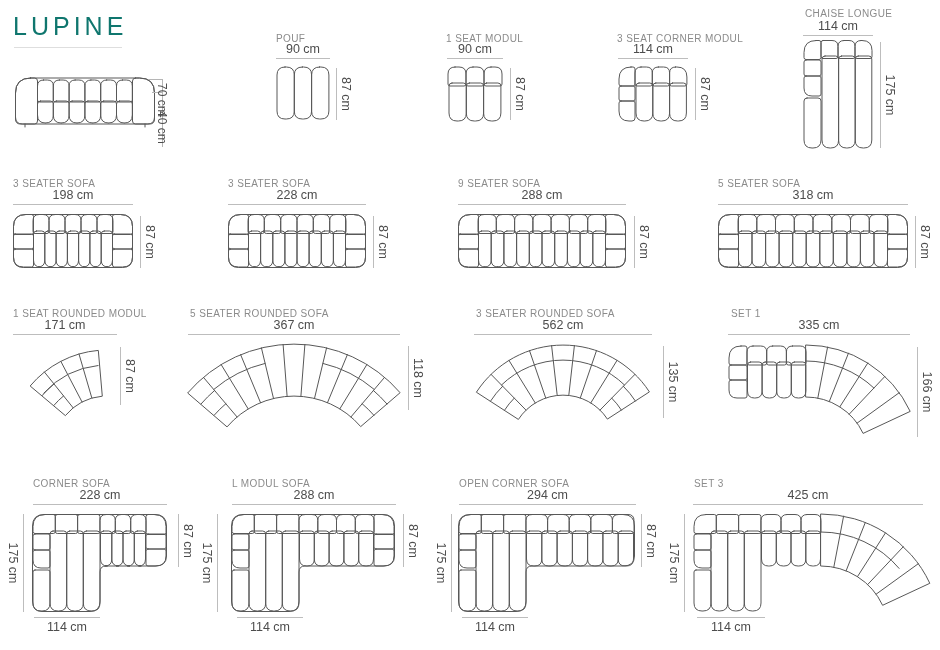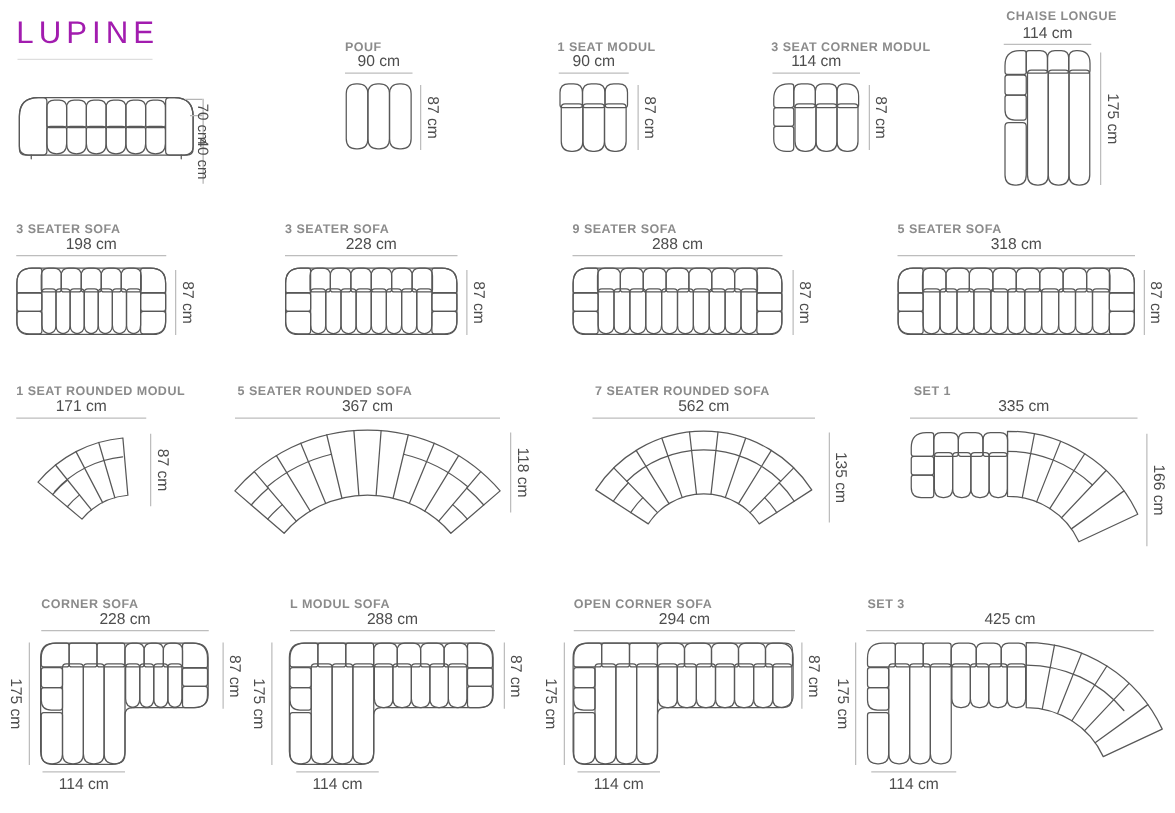--- a/index.html
+++ b/index.html
@@ -1,21 +1,21 @@
 <!DOCTYPE html>
 <html><head>
 <meta charset="utf-8">
 <style>
   html,body{margin:0;padding:0;background:#fff;}
   #canvas{position:relative;width:940px;height:650px;background:#fff;overflow:hidden;
           font-family:"Liberation Sans",sans-serif;}
   .logo{position:absolute;left:13px;top:12px;font-size:25px;font-weight:400;
-        letter-spacing:4px;color:#a21caf;white-space:nowrap;}
+        letter-spacing:4px;color:#0f766e;white-space:nowrap;}
   .logo-underline{position:absolute;left:14px;top:47px;width:108px;border-top:1px solid #dedede;}
-  .title{position:absolute;font-size:10px;letter-spacing:.4px;color:#8b8b8b;white-space:nowrap;font-weight:bold;}
+  .title{position:absolute;font-size:10px;letter-spacing:.4px;color:#8b8b8b;white-space:nowrap;}
   .dim-h{position:absolute;border-bottom:1px solid #bdbdbd;text-align:center;font-size:12.5px;
          color:#4d4d4d;height:15px;line-height:15px;padding-bottom:1px;white-space:nowrap;}
   .dim-b{position:absolute;border-top:1px solid #bdbdbd;text-align:center;font-size:12.5px;
          color:#4d4d4d;height:15px;line-height:14px;padding-top:2px;white-space:nowrap;}
   .dim-v{position:absolute;border-left:1px solid #bdbdbd;width:16px;}
   .dim-v>span{position:absolute;left:2px;top:50%;transform:translateY(-50%);
               writing-mode:vertical-rl;font-size:12.5px;color:#4d4d4d;white-space:nowrap;}
   .dim-v.lhs{border-left:none;border-right:1px solid #bdbdbd;width:15px;}
   .dim-v.lhs>span{left:auto;right:3px;}
   .vfree{position:absolute;width:15px;}
@@ -296,21 +296,21 @@
         <path d="M13.0 60.0 A122.66666666666666 122.66666666666666 0 0 1 26.7 46.4"></path>
         <path d="M174.1 59.7 A105.33333333333333 105.33333333333333 0 0 1 185.9 71.3"></path>
         <path d="M185.3 46.4 A122.66666666666666 122.66666666666666 0 0 1 199.0 60.0"></path>
       </svg>
     <div class="dim-v" style="left:408px;top:346px;height:64px">
         <span>118 cm</span>
       </div>
   </div>
 
   <div>
-    <div class="title" style="left:476px;top:308px">7 SEATER ROUNDED SOFA</div>
+    <div class="title" style="left:476px;top:308px">3 SEATER ROUNDED SOFA</div>
     <div class="dim-h" style="left:474px;top:318px;width:178px"><span>562 cm</span></div>
     <svg class="draw" style="left:474px;top:345px" width="178" height="78">
         <path d="M2.6 46.9 A103 103 0 0 1 175.4 46.9 L133.4 74.1 A53 53 0 0 0 44.6 74.1 Z"></path>
         <path d="M52.0 65.1 L17.0 29.3"></path>
         <path d="M61.2 57.9 L34.9 15.3"></path>
         <path d="M71.7 52.9 L55.5 5.6"></path>
         <path d="M83.2 50.3 L77.6 0.6"></path>
         <path d="M94.8 50.3 L100.4 0.6"></path>
         <path d="M106.3 52.9 L122.5 5.6"></path>
         <path d="M116.8 57.9 L143.1 15.3"></path>

